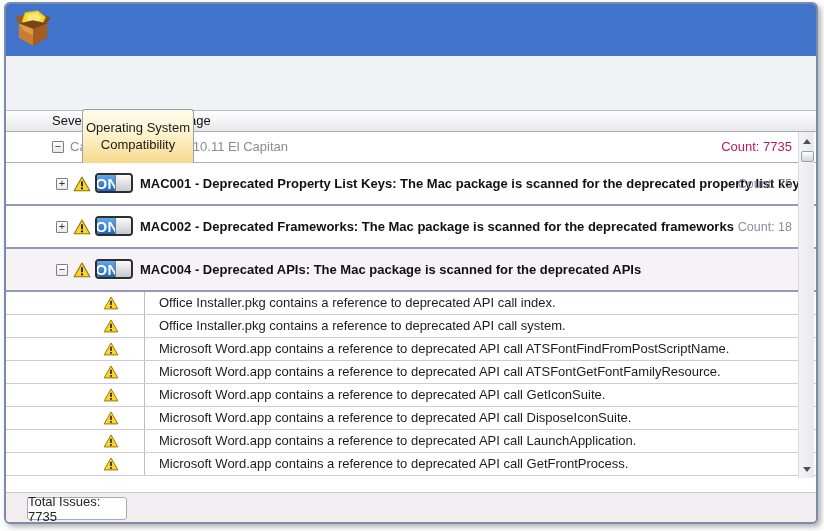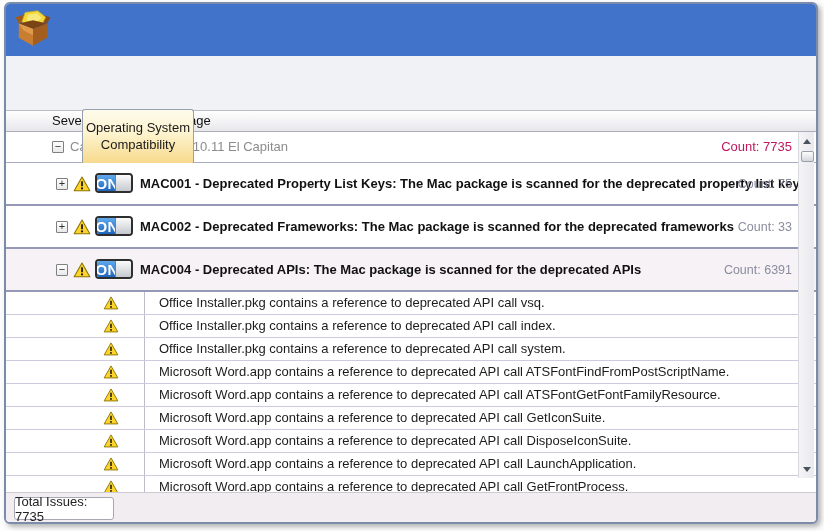--- a/index.html
+++ b/index.html
@@ -95,21 +95,21 @@
   .scroll-thumb{
     position:absolute;left:2px;top:19px;width:11px;height:9px;
     background:linear-gradient(#fdfdfd,#d3d6db);border:1px solid #9aa0aa;border-radius:2px;cursor:default;
   }
   
   .statusbar{
     position:absolute;left:0;right:0;top:488px;height:30px;background:#f1edf1;
     border-top:1px solid #cfc9d4;box-sizing:border-box;z-index:5;
   }
   .total-box{
-    position:absolute;left:8px;top:4px;width:98px;height:21px;background:#fff;
+    position:absolute;left:21px;top:4px;width:98px;height:21px;background:#fff;
     border:1px solid #a8a8b4;border-radius:3px;display:flex;align-items:center;justify-content:center;
     font-size:13px;color:#222;
   }
 </style>
 </head>
 <body>
 
 <div class="window">
 
   <div class="titlebar">
@@ -172,46 +172,37 @@
     <span class="warn"><svg width="18" height="16" viewBox="0 0 20 18">
               <path d="M10 1.2 L18.8 16.6 H1.2 Z" fill="#ffd42a" stroke="#8a7400" stroke-width="1.2" stroke-linejoin="round"></path>
               <path d="M10 6 L10 11.6" stroke="#1a1a1a" stroke-width="2"></path>
               <circle cx="10" cy="14" r="1.25" fill="#1a1a1a"></circle>
             </svg></span>
     <span class="toggle">
       <span class="toggle-on">ON</span>
       <span class="toggle-knob"></span>
     </span>
     <span class="rule-title">MAC002 - Deprecated Frameworks: The Mac package is scanned for the deprecated frameworks</span>
-    <span class="rule-count">Count: 33</span>
+    <span class="rule-count">Count: 18</span>
   </div>
         <div class="rule-row highlighted">
     <span class="expand-box">−</span>
     <span class="warn"><svg width="18" height="16" viewBox="0 0 20 18">
               <path d="M10 1.2 L18.8 16.6 H1.2 Z" fill="#ffd42a" stroke="#8a7400" stroke-width="1.2" stroke-linejoin="round"></path>
               <path d="M10 6 L10 11.6" stroke="#1a1a1a" stroke-width="2"></path>
               <circle cx="10" cy="14" r="1.25" fill="#1a1a1a"></circle>
             </svg></span>
     <span class="toggle">
       <span class="toggle-on">ON</span>
       <span class="toggle-knob"></span>
     </span>
     <span class="rule-title">MAC004 - Deprecated APIs: The Mac package is scanned for the deprecated APIs</span>
-    <span class="rule-count">Count: 6391</span>
   </div>
       </div>
     <div id="issues-container">
-        <div class="issue-row">
-    <span class="warn"><svg width="16" height="14" viewBox="0 0 20 18">
-              <path d="M10 1.2 L18.8 16.6 H1.2 Z" fill="#ffd42a" stroke="#8a7400" stroke-width="1.2" stroke-linejoin="round"></path>
-              <path d="M10 6 L10 11.6" stroke="#1a1a1a" stroke-width="2"></path>
-              <circle cx="10" cy="14" r="1.25" fill="#1a1a1a"></circle>
-            </svg></span>
-    <span class="issue-msg">Office Installer.pkg contains a reference to deprecated API call vsq.</span>
-  </div>
         <div class="issue-row">
     <span class="warn"><svg width="16" height="14" viewBox="0 0 20 18">
               <path d="M10 1.2 L18.8 16.6 H1.2 Z" fill="#ffd42a" stroke="#8a7400" stroke-width="1.2" stroke-linejoin="round"></path>
               <path d="M10 6 L10 11.6" stroke="#1a1a1a" stroke-width="2"></path>
               <circle cx="10" cy="14" r="1.25" fill="#1a1a1a"></circle>
             </svg></span>
     <span class="issue-msg">Office Installer.pkg contains a reference to deprecated API call index.</span>
   </div>
         <div class="issue-row">
     <span class="warn"><svg width="16" height="14" viewBox="0 0 20 18">

